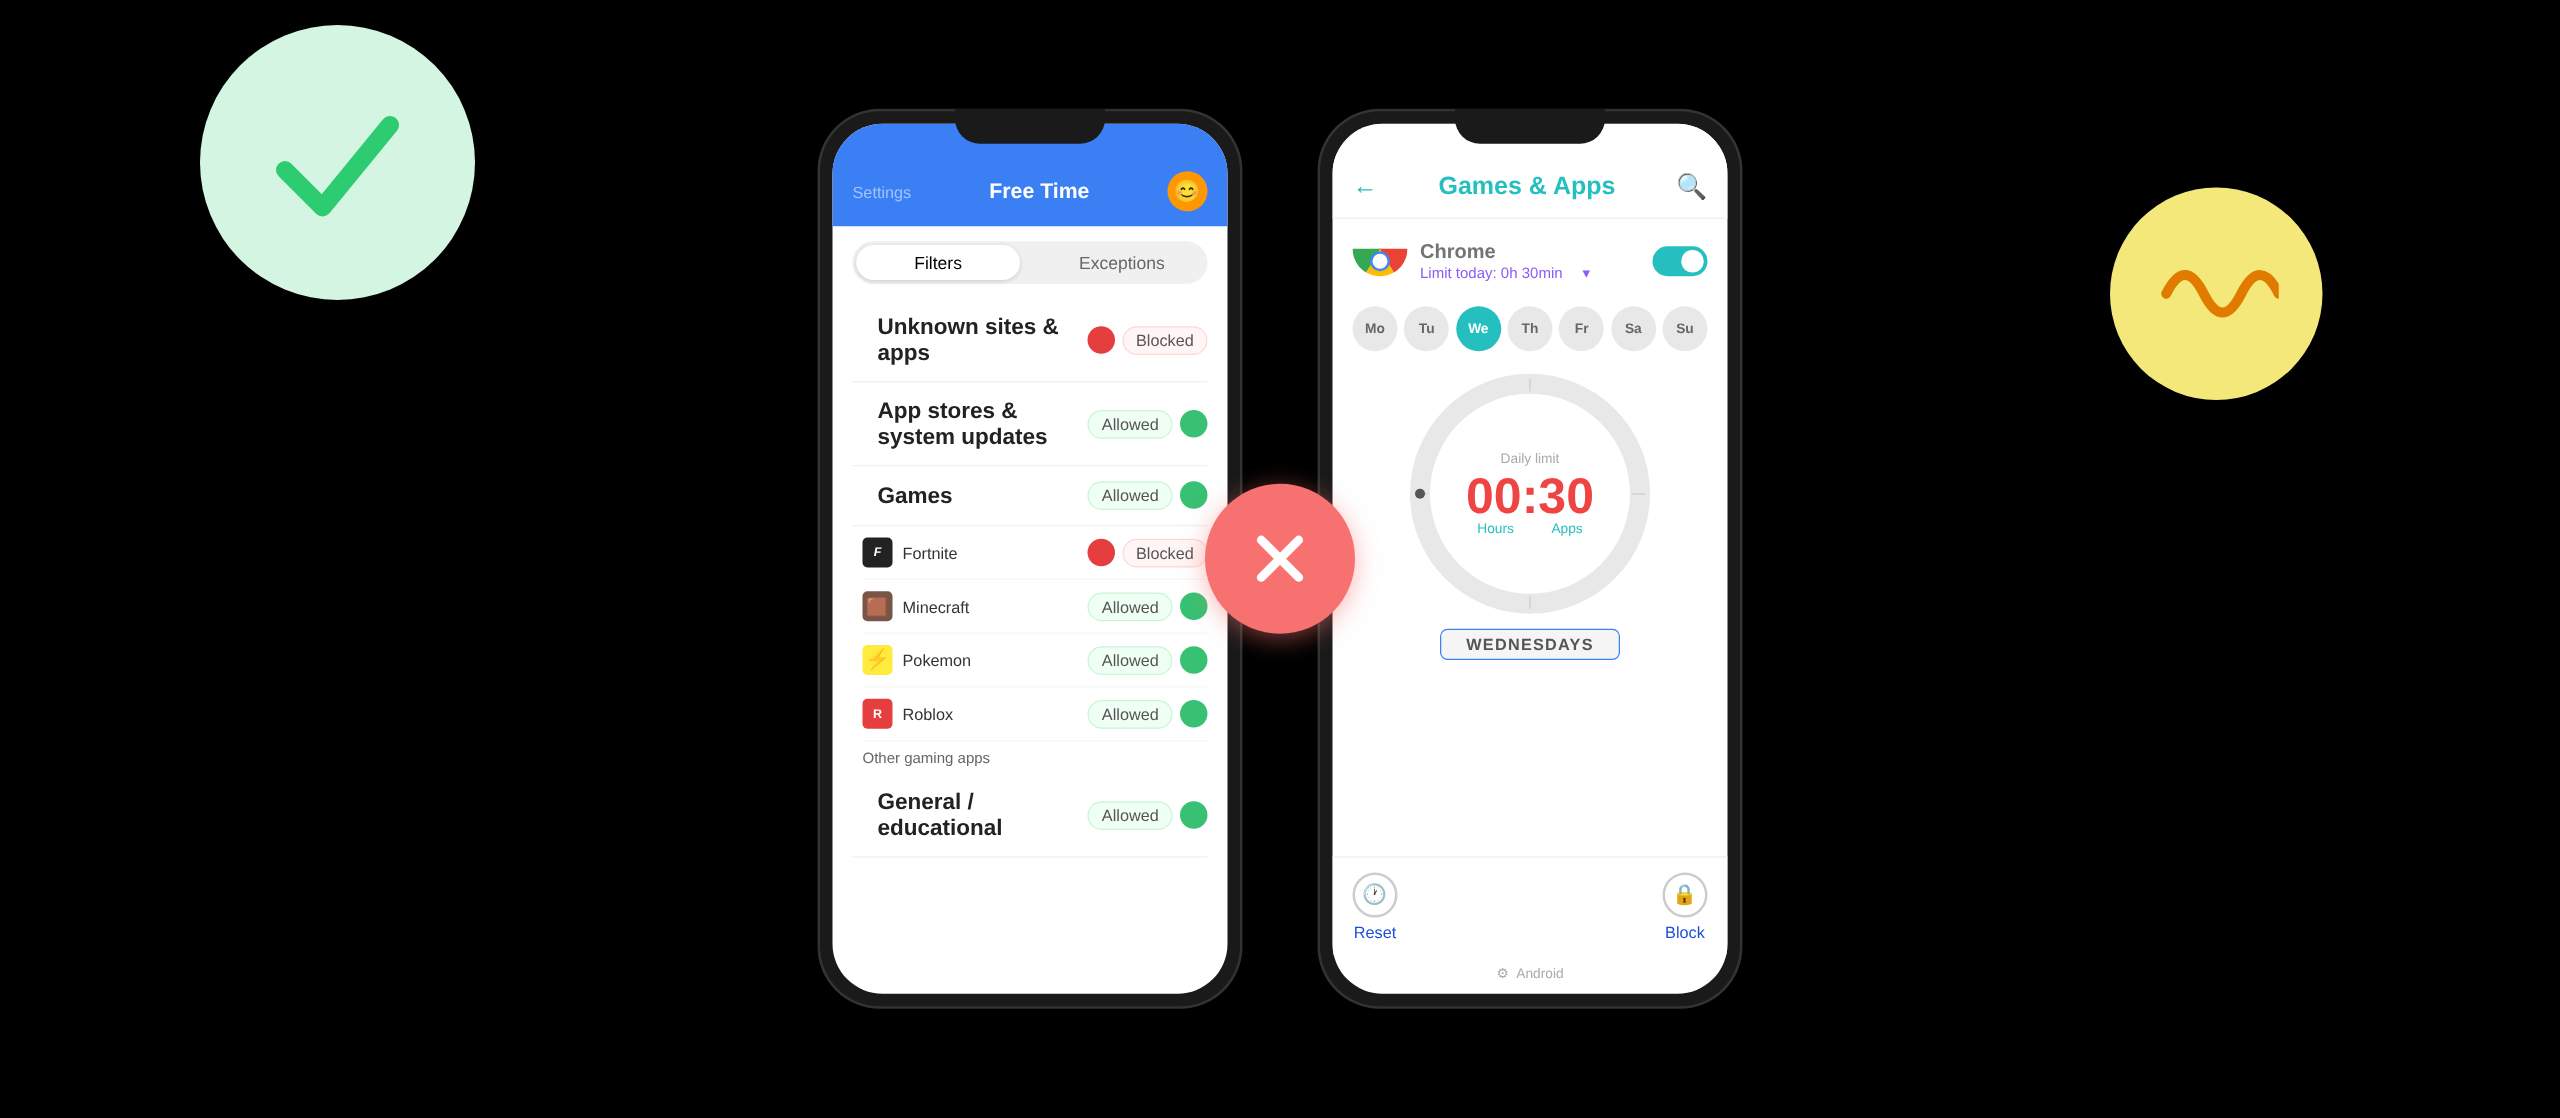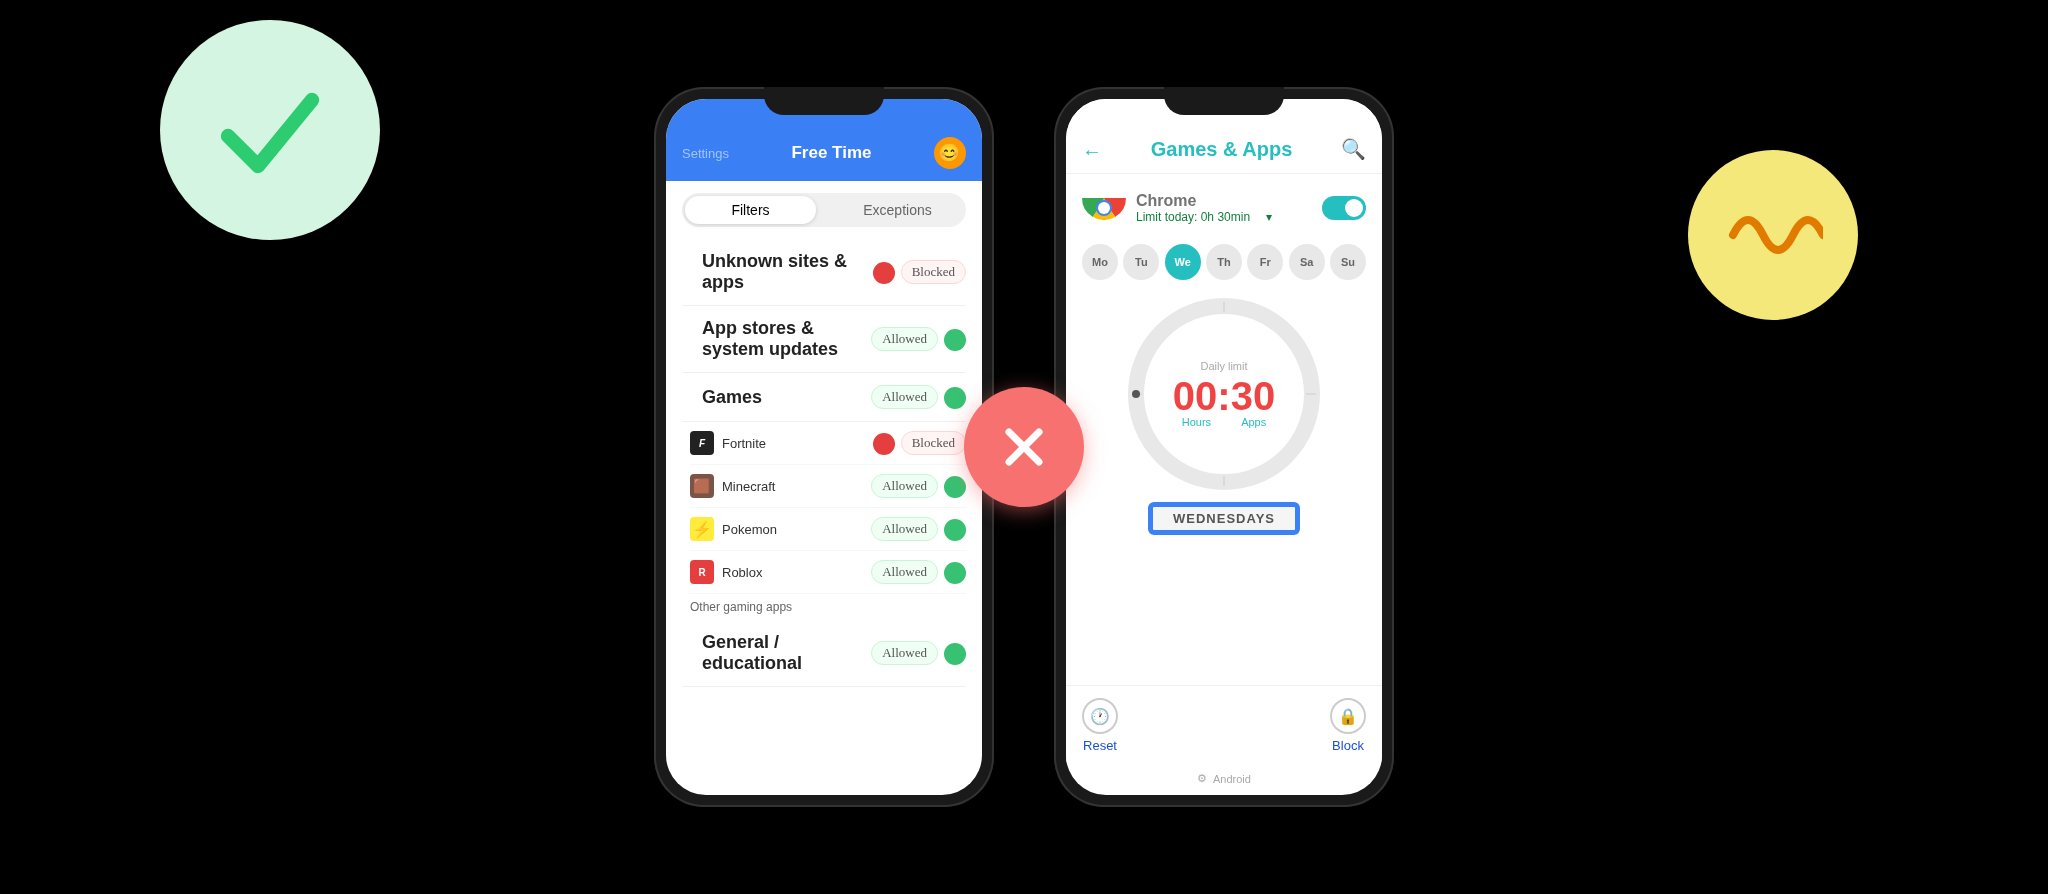--- a/index.html
+++ b/index.html
@@ -169,23 +169,22 @@
     }
     .filter-row-label {
       font-size: 18px;
       font-weight: 600;
       color: #222;
       max-width: 180px;
       padding-left: 20px;
     }
     .filter-badge {
       display: flex;
-      align-items: flex-end;
+      align-items: flex-start;
       gap: 6px;
-      font-family: Liberation Serif, serif;
     }
     .badge-text {
       font-size: 13px;
       color: #888;
       background: #f5f5f5;
       border: 1px solid #e0e0e0;
       border-radius: 12px;
       padding: 3px 10px;
     }
     .badge-text.allowed {
@@ -273,21 +272,21 @@
     .chrome-info {
       flex: 1;
     }
     .chrome-name {
       font-size: 16px;
       font-weight: 600;
       color: #737373;
     }
     .chrome-limit {
       font-size: 12px;
-      color: #15803d;
+      color: #8b5cf6;
       display: flex;
       align-items: center;
       gap: 16px;
     }
     .toggle-on {
       width: 44px;
       height: 24px;
       background: #26bfbf;
       border-radius: 12px;
       position: relative;
@@ -362,21 +361,21 @@
       justify-content: center;
     }
     .timer-label {
       font-size: 11px;
       color: #26bfbf;
       text-align: center;
     }
     .timer-day {
       margin-top: 8px;
       background: #f5f5f5;
-      border: 5px solid #3b82f6;
+      border: 1px solid #3b82f6;
       border-radius: 6px;
       padding: 4px 20px;
       font-size: 13px;
       font-weight: 600;
       color: #555;
       letter-spacing: 1px;
     }
     .p2-bottom-actions {
       display: flex;
       justify-content: space-between;

